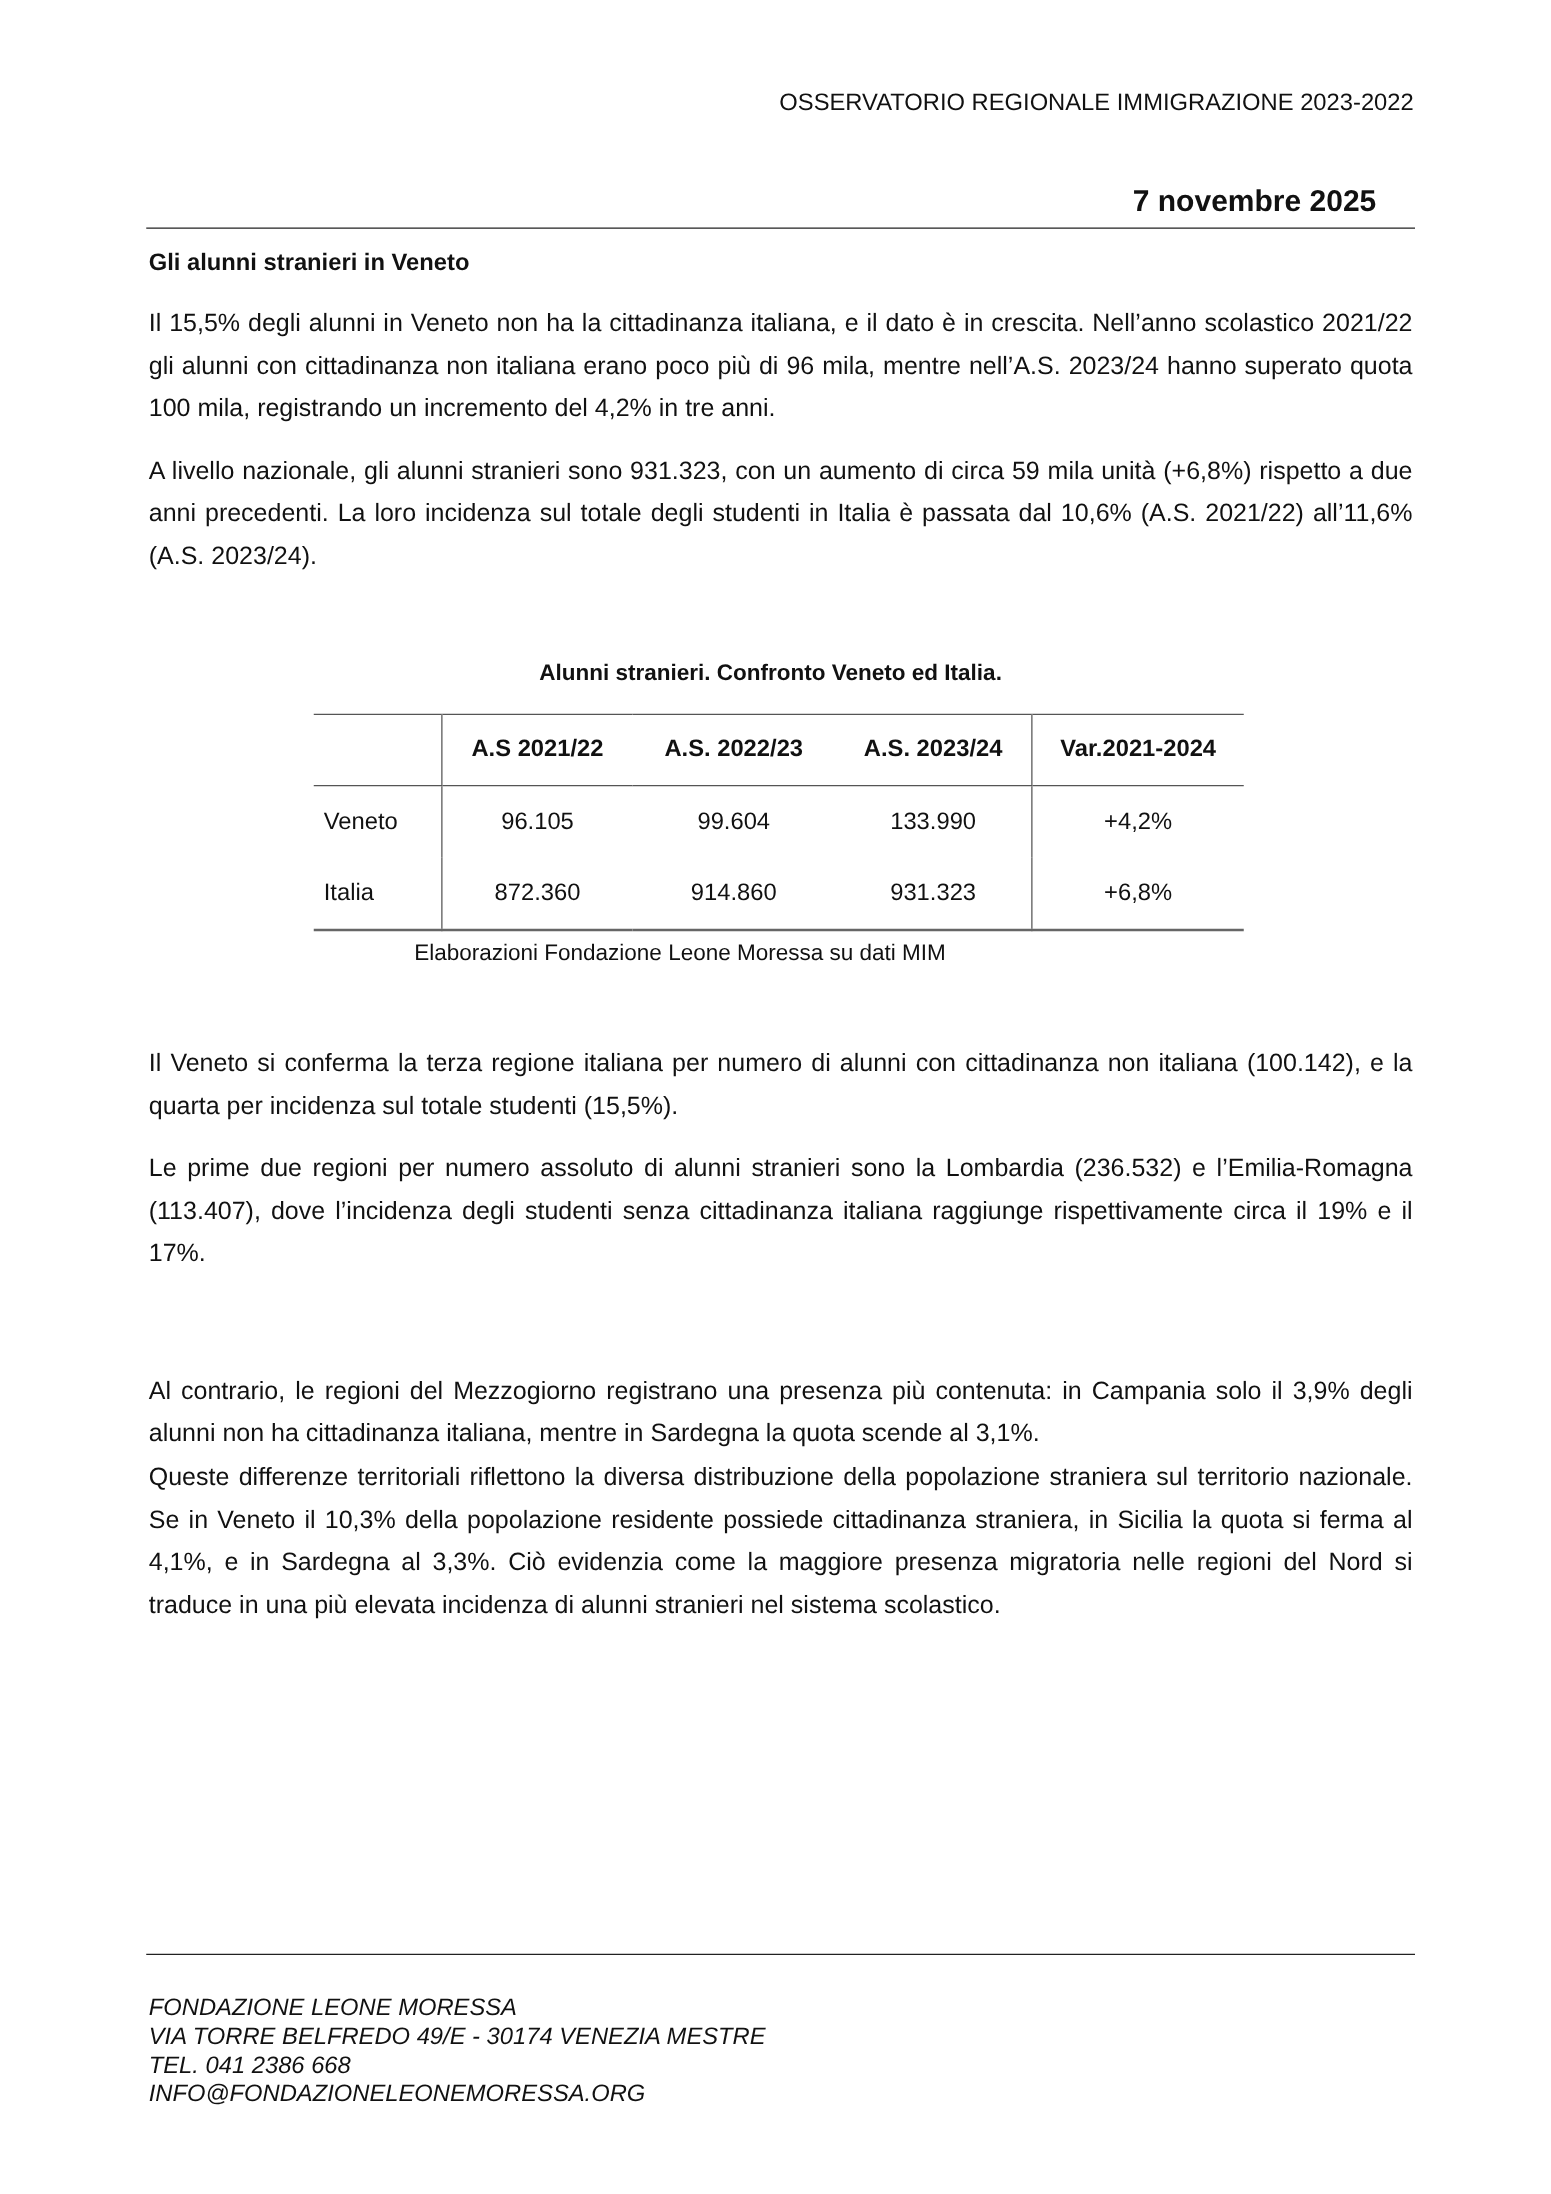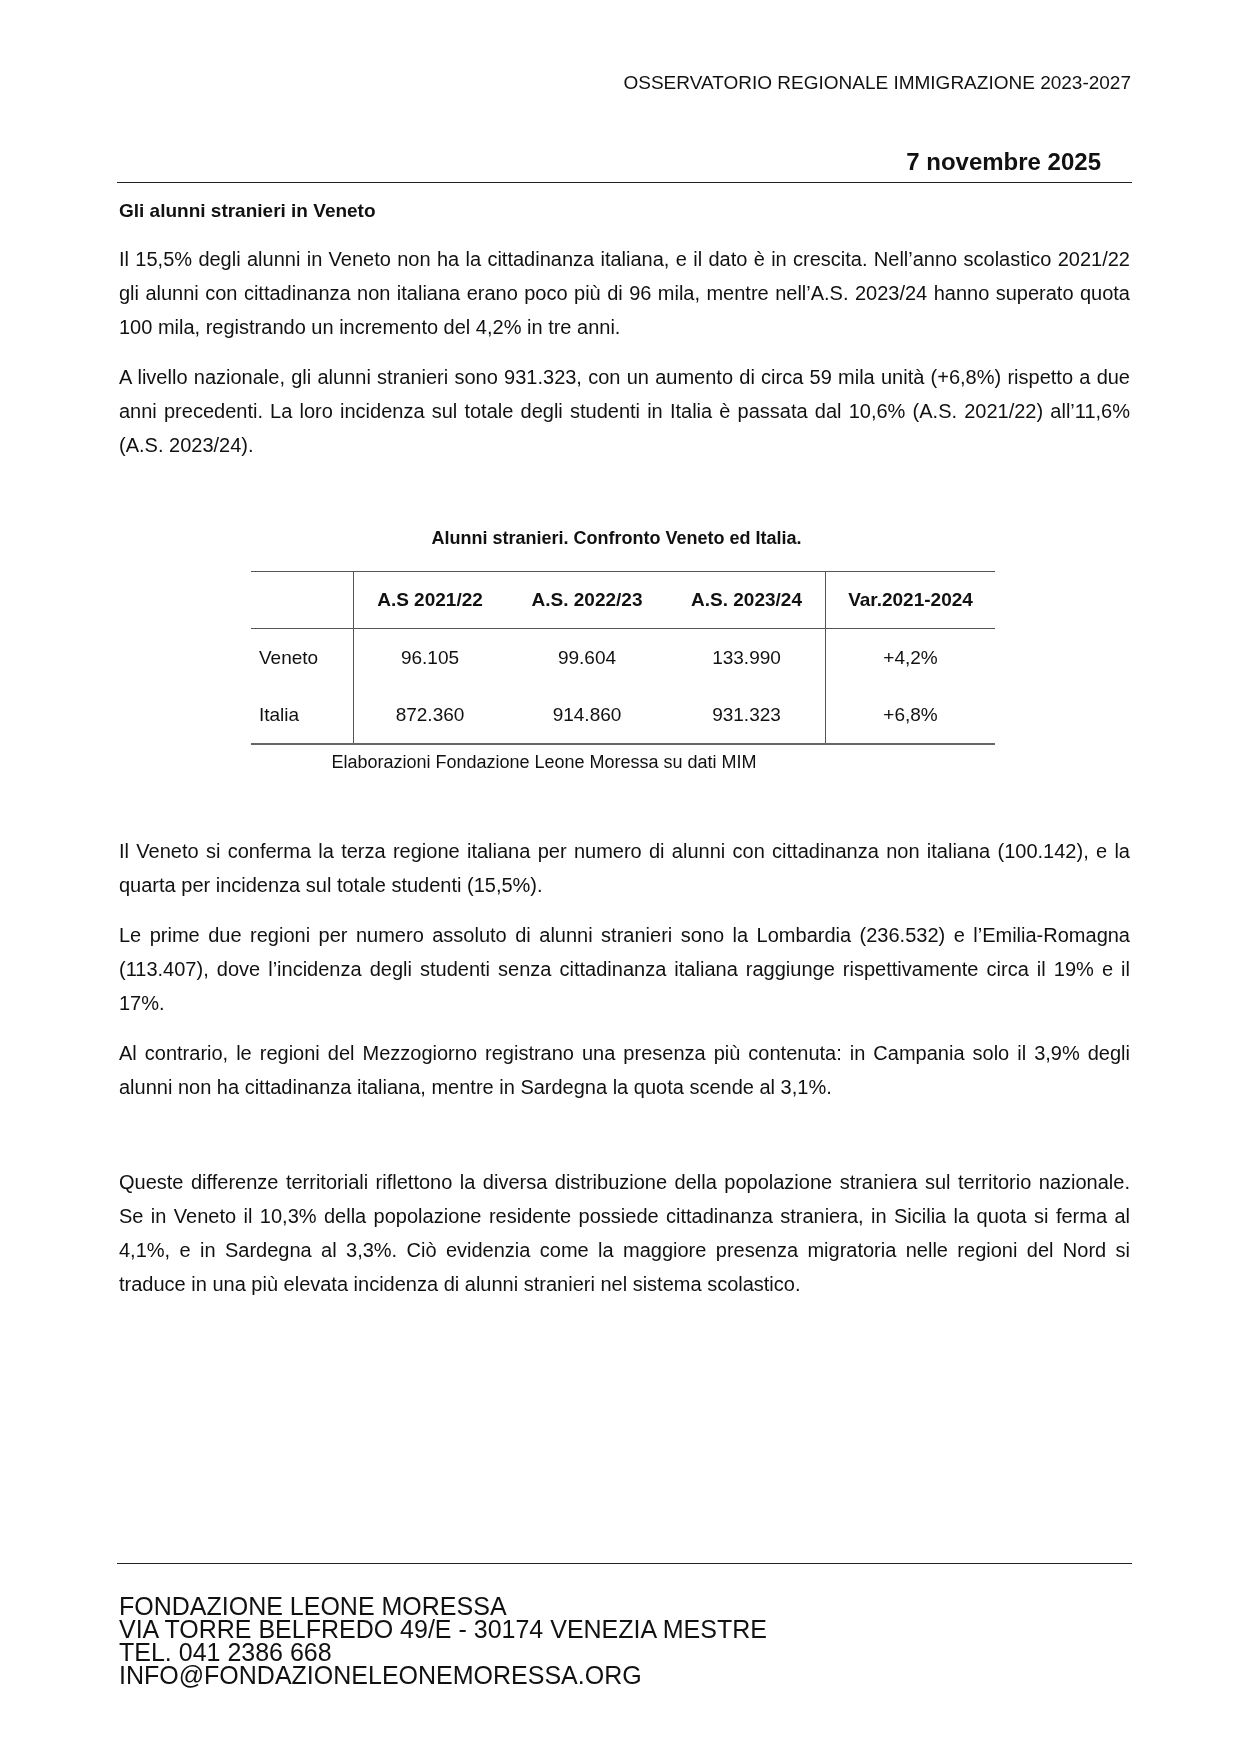--- a/index.html
+++ b/index.html
@@ -13,27 +13,27 @@
   .para { left:119px; width:1011px; font-size:20px; line-height:34px; text-align:justify; margin:0; }
   .caption-title { left:0; width:1233px; text-align:center; top:528px; font-size:18px; font-weight:bold; }
   table.tbl { position:absolute; left:251px; top:571px; width:744px; border-collapse:collapse;
               font-family:"Liberation Sans Narrow","Liberation Sans", sans-serif; font-size:19px; }
   table.tbl th { font-weight:bold; height:54px; text-align:center; border-bottom:1.5px solid #555; }
   table.tbl td { height:55px; text-align:center; }
   table.tbl td.rowlab { text-align:left; padding-left:8px; }
   table.tbl .vl { border-left:1.5px solid #555; }
   table.tbl { border-top:1.5px solid #555; border-bottom:2px solid #666; }
   .source { left:0; width:1088px; text-align:center; top:752px; font-size:18px; }
-  .footer { left:119px; top:1595px; font-size:25px; line-height:23px; }
+  .footer { left:119px; top:1595px; font-size:19px; line-height:23px;font-style:italic; }
   .footer div { white-space:nowrap; }
 </style>
 </head>
 <body>
 
-<div class="abs hdr">OSSERVATORIO REGIONALE IMMIGRAZIONE 2023-2027</div>
+<div class="abs hdr">OSSERVATORIO REGIONALE IMMIGRAZIONE 2023-2022</div>
 <div class="abs date">7 novembre 2025</div>
 <div class="abs rule" style="top:182px;"></div>
 
 <div class="abs h1">Gli alunni stranieri in Veneto</div>
 
 <p class="abs para" style="top:242px;">Il 15,5% degli alunni in Veneto non ha la cittadinanza italiana, e il dato è in crescita. Nell’anno scolastico 2021/22 gli alunni con cittadinanza non italiana erano poco più di 96 mila, mentre nell’A.S. 2023/24 hanno superato quota 100 mila, registrando un incremento del 4,2% in tre anni.</p>
 <p class="abs para" style="top:360px;">A livello nazionale, gli alunni stranieri sono 931.323, con un aumento di circa 59 mila unità (+6,8%) rispetto a due anni precedenti. La loro incidenza sul totale degli studenti in Italia è passata dal 10,6% (A.S. 2021/22) all’11,6% (A.S. 2023/24).</p>
 
 <div class="abs caption-title">Alunni stranieri. Confronto Veneto ed Italia.</div>
 
@@ -62,21 +62,21 @@
       <td>931.323</td>
       <td class="vl">+6,8%</td>
     </tr>
   </tbody>
 </table>
 
 <div class="abs source">Elaborazioni Fondazione Leone Moressa su dati MIM</div>
 
 <p class="abs para" style="top:834px;">Il Veneto si conferma la terza regione italiana per numero di alunni con cittadinanza non italiana (100.142), e la quarta per incidenza sul totale studenti (15,5%).</p>
 <p class="abs para" style="top:918px;">Le prime due regioni per numero assoluto di alunni stranieri sono la Lombardia (236.532) e l’Emilia-Romagna (113.407), dove l’incidenza degli studenti senza cittadinanza italiana raggiunge rispettivamente circa il 19% e il 17%.</p>
-<p class="abs para" style="top:1036px;">Al contrario, le regioni del Mezzogiorno registrano una presenza più contenuta: in Campania solo il 3,9% degli alunni non ha cittadinanza italiana, mentre in Sardegna la quota scende al 3,1%.</p>
+<p class="abs para" style="top:1096px;">Al contrario, le regioni del Mezzogiorno registrano una presenza più contenuta: in Campania solo il 3,9% degli alunni non ha cittadinanza italiana, mentre in Sardegna la quota scende al 3,1%.</p>
 <p class="abs para" style="top:1165px;">Queste differenze territoriali riflettono la diversa distribuzione della popolazione straniera sul territorio nazionale. Se in Veneto il 10,3% della popolazione residente possiede cittadinanza straniera, in Sicilia la quota si ferma al 4,1%, e in Sardegna al 3,3%. Ciò evidenzia come la maggiore presenza migratoria nelle regioni del Nord si traduce in una più elevata incidenza di alunni stranieri nel sistema scolastico.</p>
 
 <div class="abs rule" style="top:1563px;"></div>
 
 <div class="abs footer">
   <div>FONDAZIONE LEONE MORESSA</div>
   <div>VIA TORRE BELFREDO 49/E - 30174 VENEZIA MESTRE</div>
   <div>TEL. 041 2386 668</div>
   <div>INFO@FONDAZIONELEONEMORESSA.ORG</div>
 </div>

